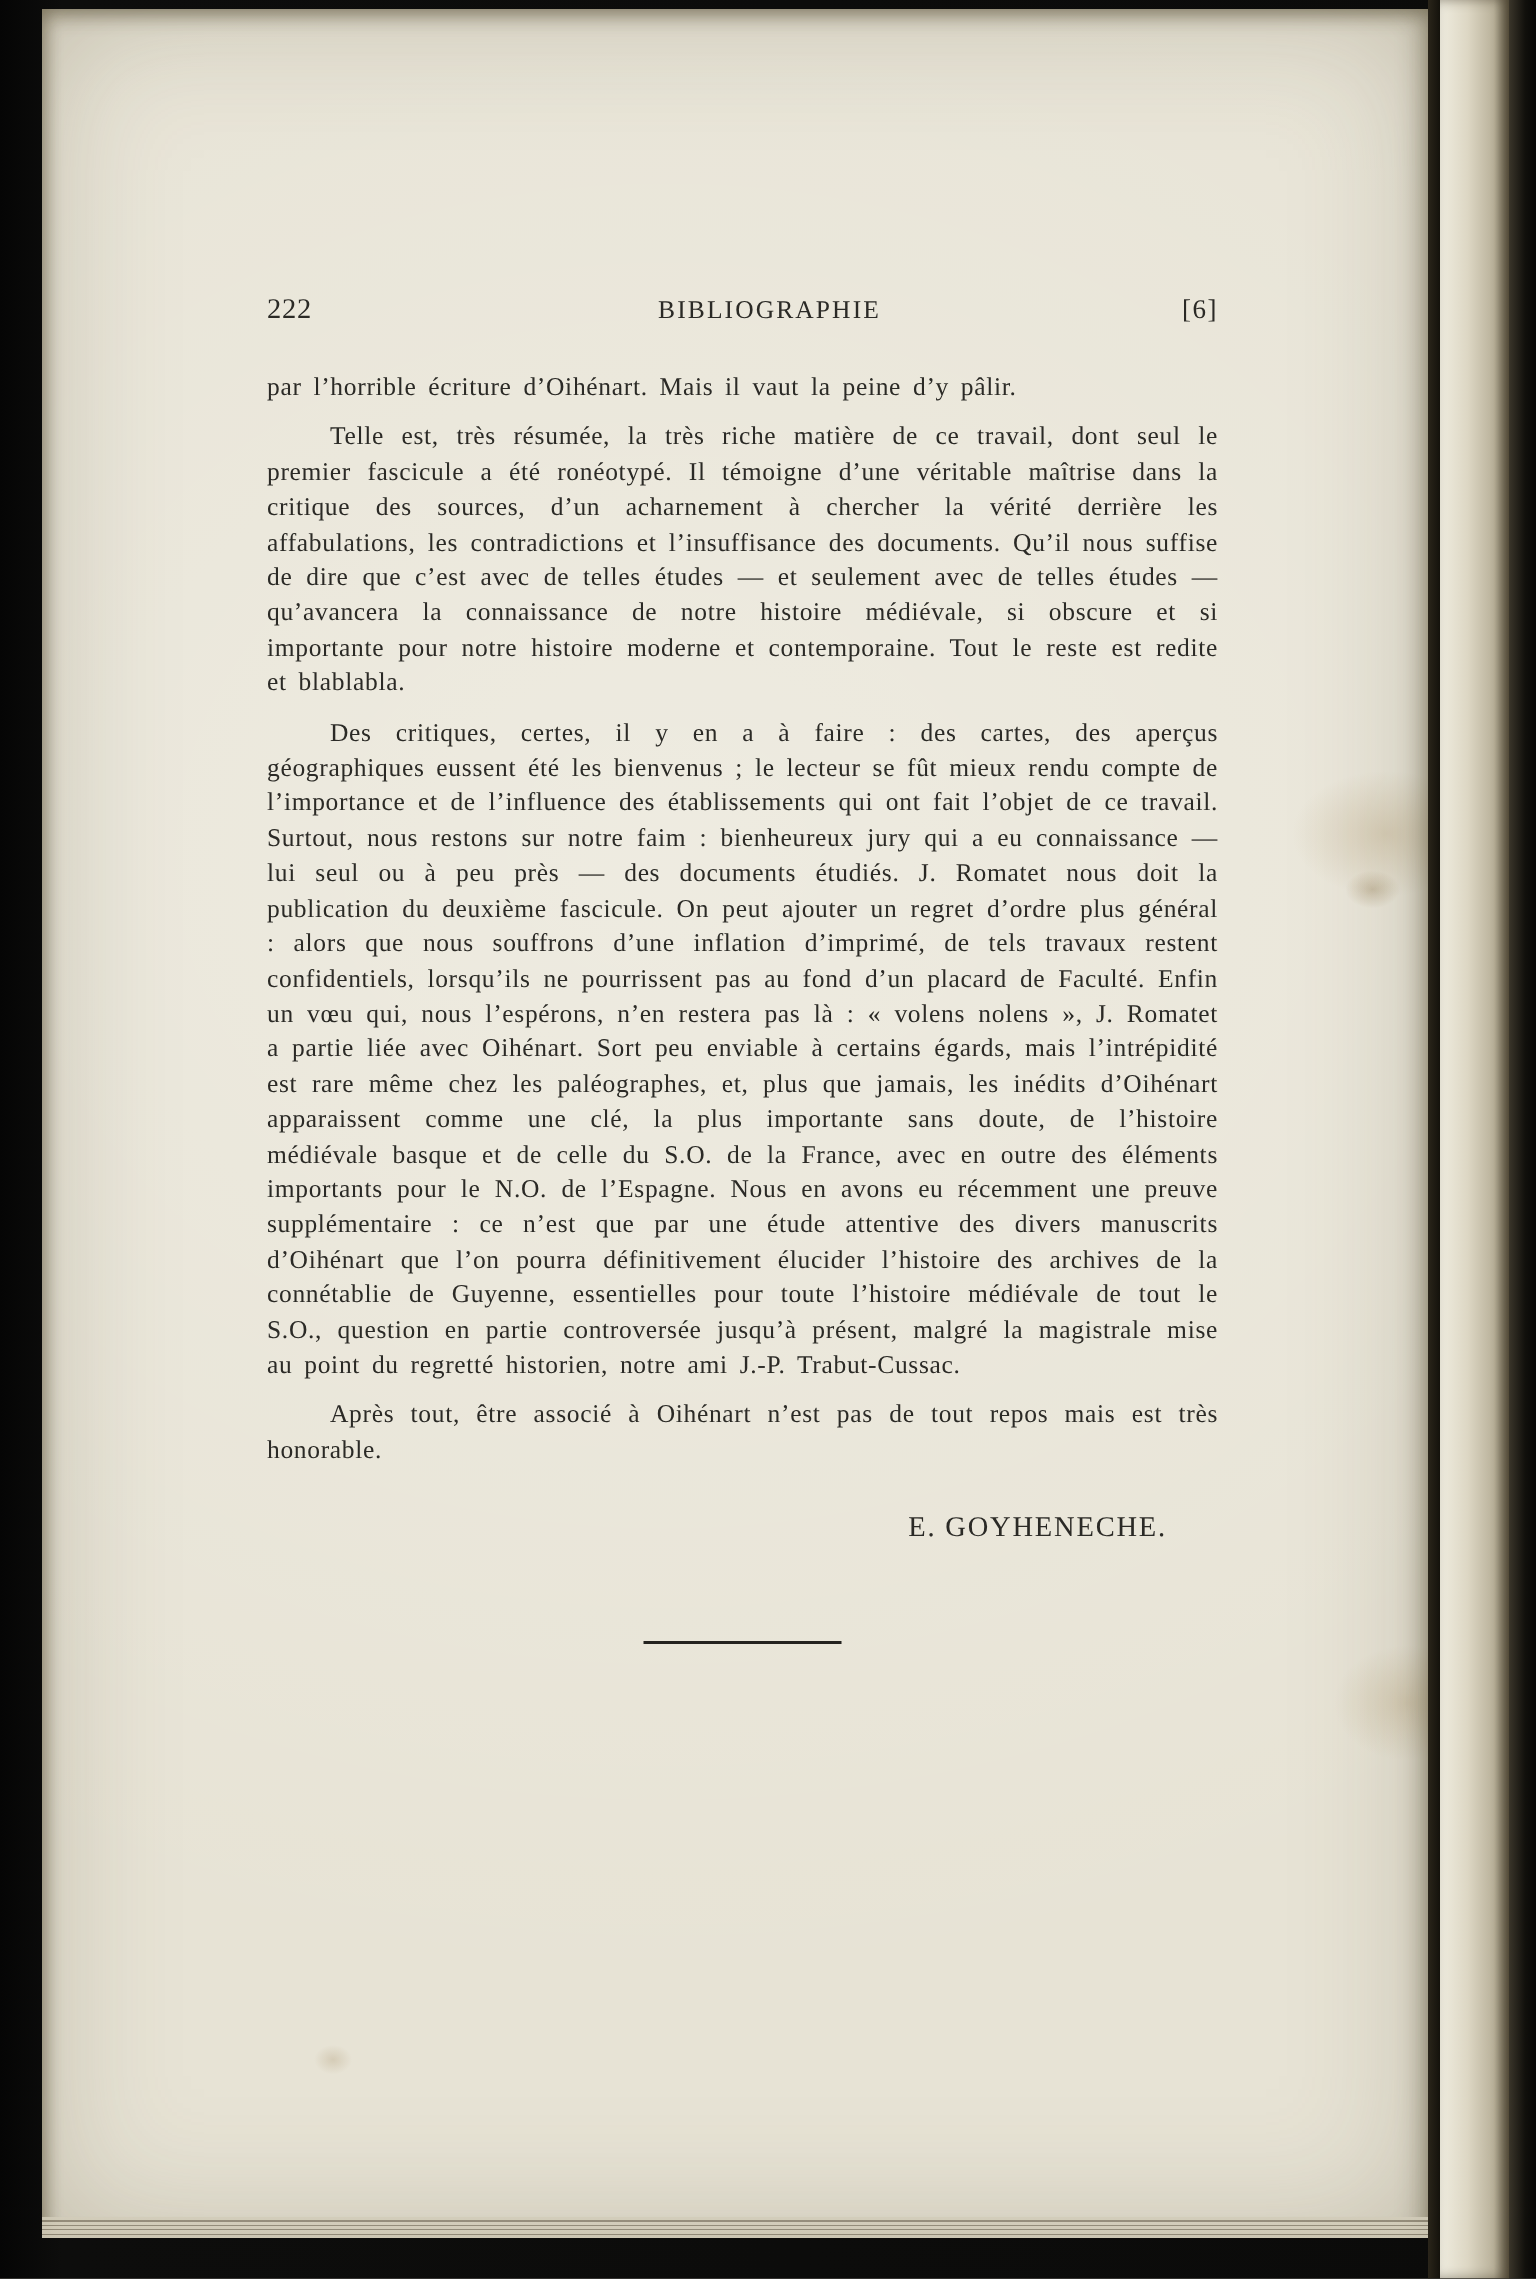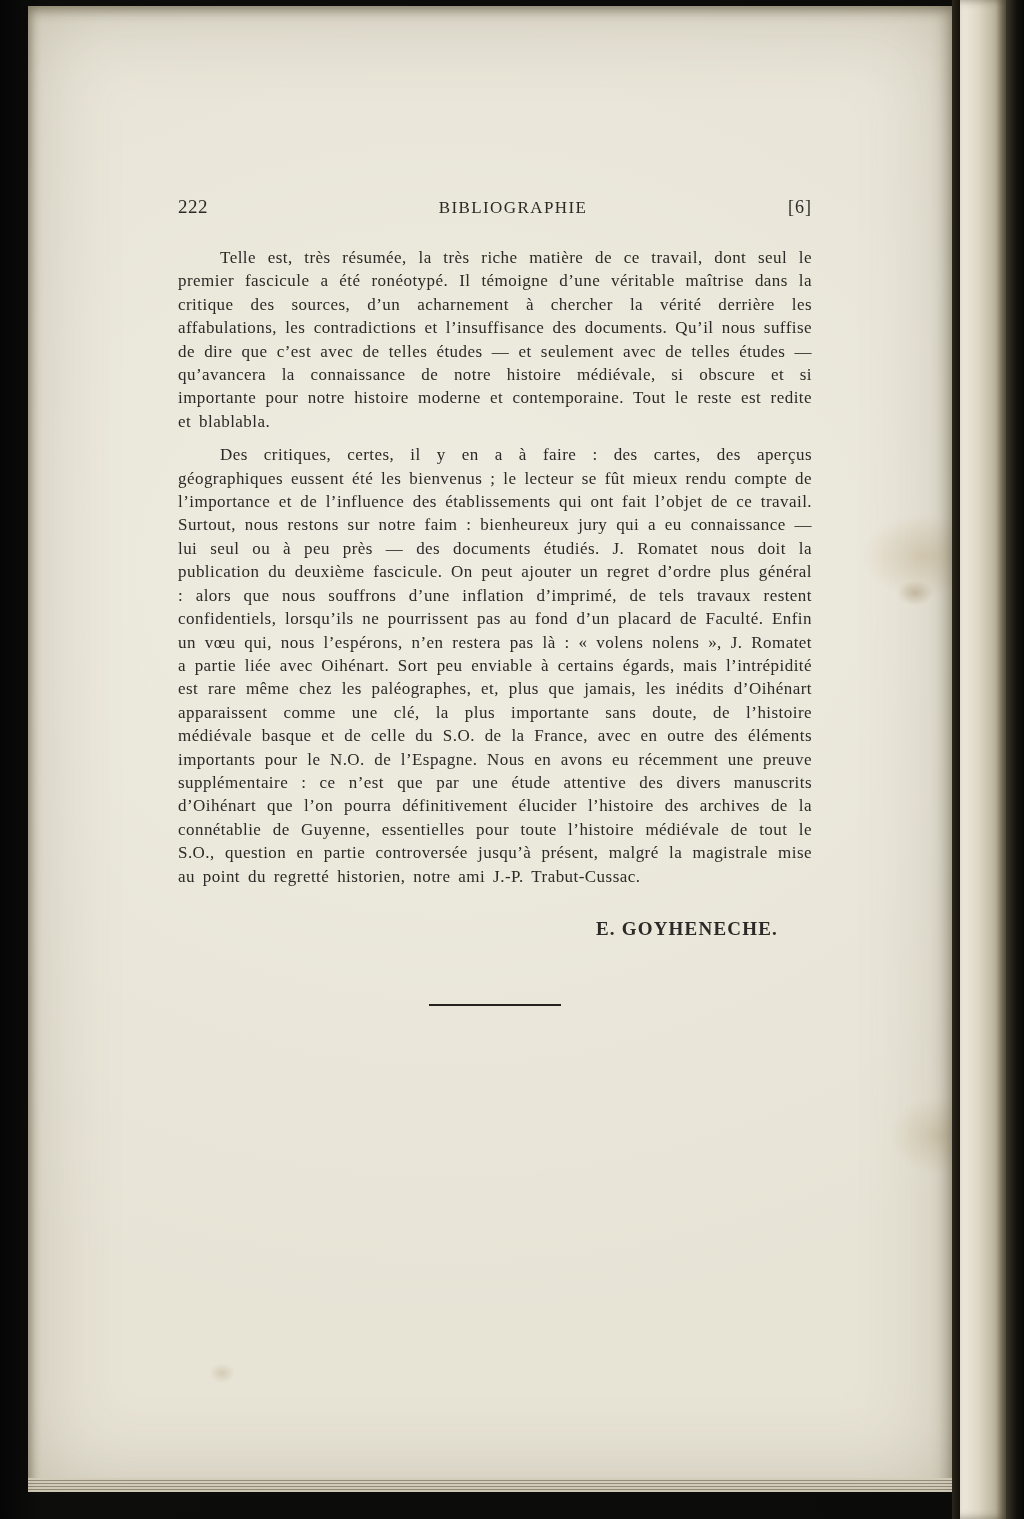--- a/index.html
+++ b/index.html
@@ -114,21 +114,20 @@
     text-justify: inter-word;
   }
   .body-text p.indent { text-indent: 42px; }
   .body-text p.no-indent { text-indent: 0; }
   .signature {
     margin-top: 30px;
     padding-right: 34px;
     text-align: right;
     font-size: 19px;
     letter-spacing: 1.2px;
-    font-weight: bold;
   }
   .divider-rule {
     margin: 64px auto 0 auto;
     width: 132px;
     height: 2px;
     background: #24231f;
   }
 </style>
 </head>
 <body>
@@ -139,22 +138,24 @@
 
     <div class="text-column">
 
       <div class="page-header">
         <span class="hdr-num">222</span>
         <span class="hdr-title">BIBLIOGRAPHIE</span>
         <span class="hdr-mark">[6]</span>
       </div>
 
       <div class="body-text">
+        <p class="no-indent">par l’horrible écriture d’Oihénart. Mais il vaut la peine d’y pâlir.</p>
         <p class="indent">Telle est, très résumée, la très riche matière de ce travail, dont seul le premier fascicule a été ronéotypé. Il témoigne d’une véritable maîtrise dans la critique des sources, d’un acharnement à chercher la vérité derrière les affabulations, les contradictions et l’insuffisance des documents. Qu’il nous suffise de dire que c’est avec de telles études — et seulement avec de telles études — qu’avancera la connaissance de notre histoire médiévale, si obscure et si importante pour notre histoire moderne et contemporaine. Tout le reste est redite et blablabla.</p>
         <p class="indent">Des critiques, certes, il y en a à faire : des cartes, des aperçus géographiques eussent été les bienvenus ; le lecteur se fût mieux rendu compte de l’importance et de l’influence des établissements qui ont fait l’objet de ce travail. Surtout, nous restons sur notre faim : bienheureux jury qui a eu connaissance — lui seul ou à peu près — des documents étudiés. J. Romatet nous doit la publication du deuxième fascicule. On peut ajouter un regret d’ordre plus général : alors que nous souffrons d’une inflation d’imprimé, de tels travaux restent confidentiels, lorsqu’ils ne pourrissent pas au fond d’un placard de Faculté. Enfin un vœu qui, nous l’espérons, n’en restera pas là : « volens nolens », J. Romatet a partie liée avec Oihénart. Sort peu enviable à certains égards, mais l’intrépidité est rare même chez les paléographes, et, plus que jamais, les inédits d’Oihénart apparaissent comme une clé, la plus importante sans doute, de l’histoire médiévale basque et de celle du S.O. de la France, avec en outre des éléments importants pour le N.O. de l’Espagne. Nous en avons eu récemment une preuve supplémentaire : ce n’est que par une étude attentive des divers manuscrits d’Oihénart que l’on pourra définitivement élucider l’histoire des archives de la connétablie de Guyenne, essentielles pour toute l’histoire médiévale de tout le S.O., question en partie controversée jusqu’à présent, malgré la magistrale mise au point du regretté historien, notre ami J.-P. Trabut-Cussac.</p>
+        <p class="indent">Après tout, être associé à Oihénart n’est pas de tout repos mais est très honorable.</p>
       </div>
 
       <div class="signature">E. GOYHENECHE.</div>
 
       <div class="divider-rule"></div>
 
     </div>
 
     <div class="page-bottom-stack" style="left:0; top:1472px; width:924px; height:14px; position:absolute;"></div>
 

